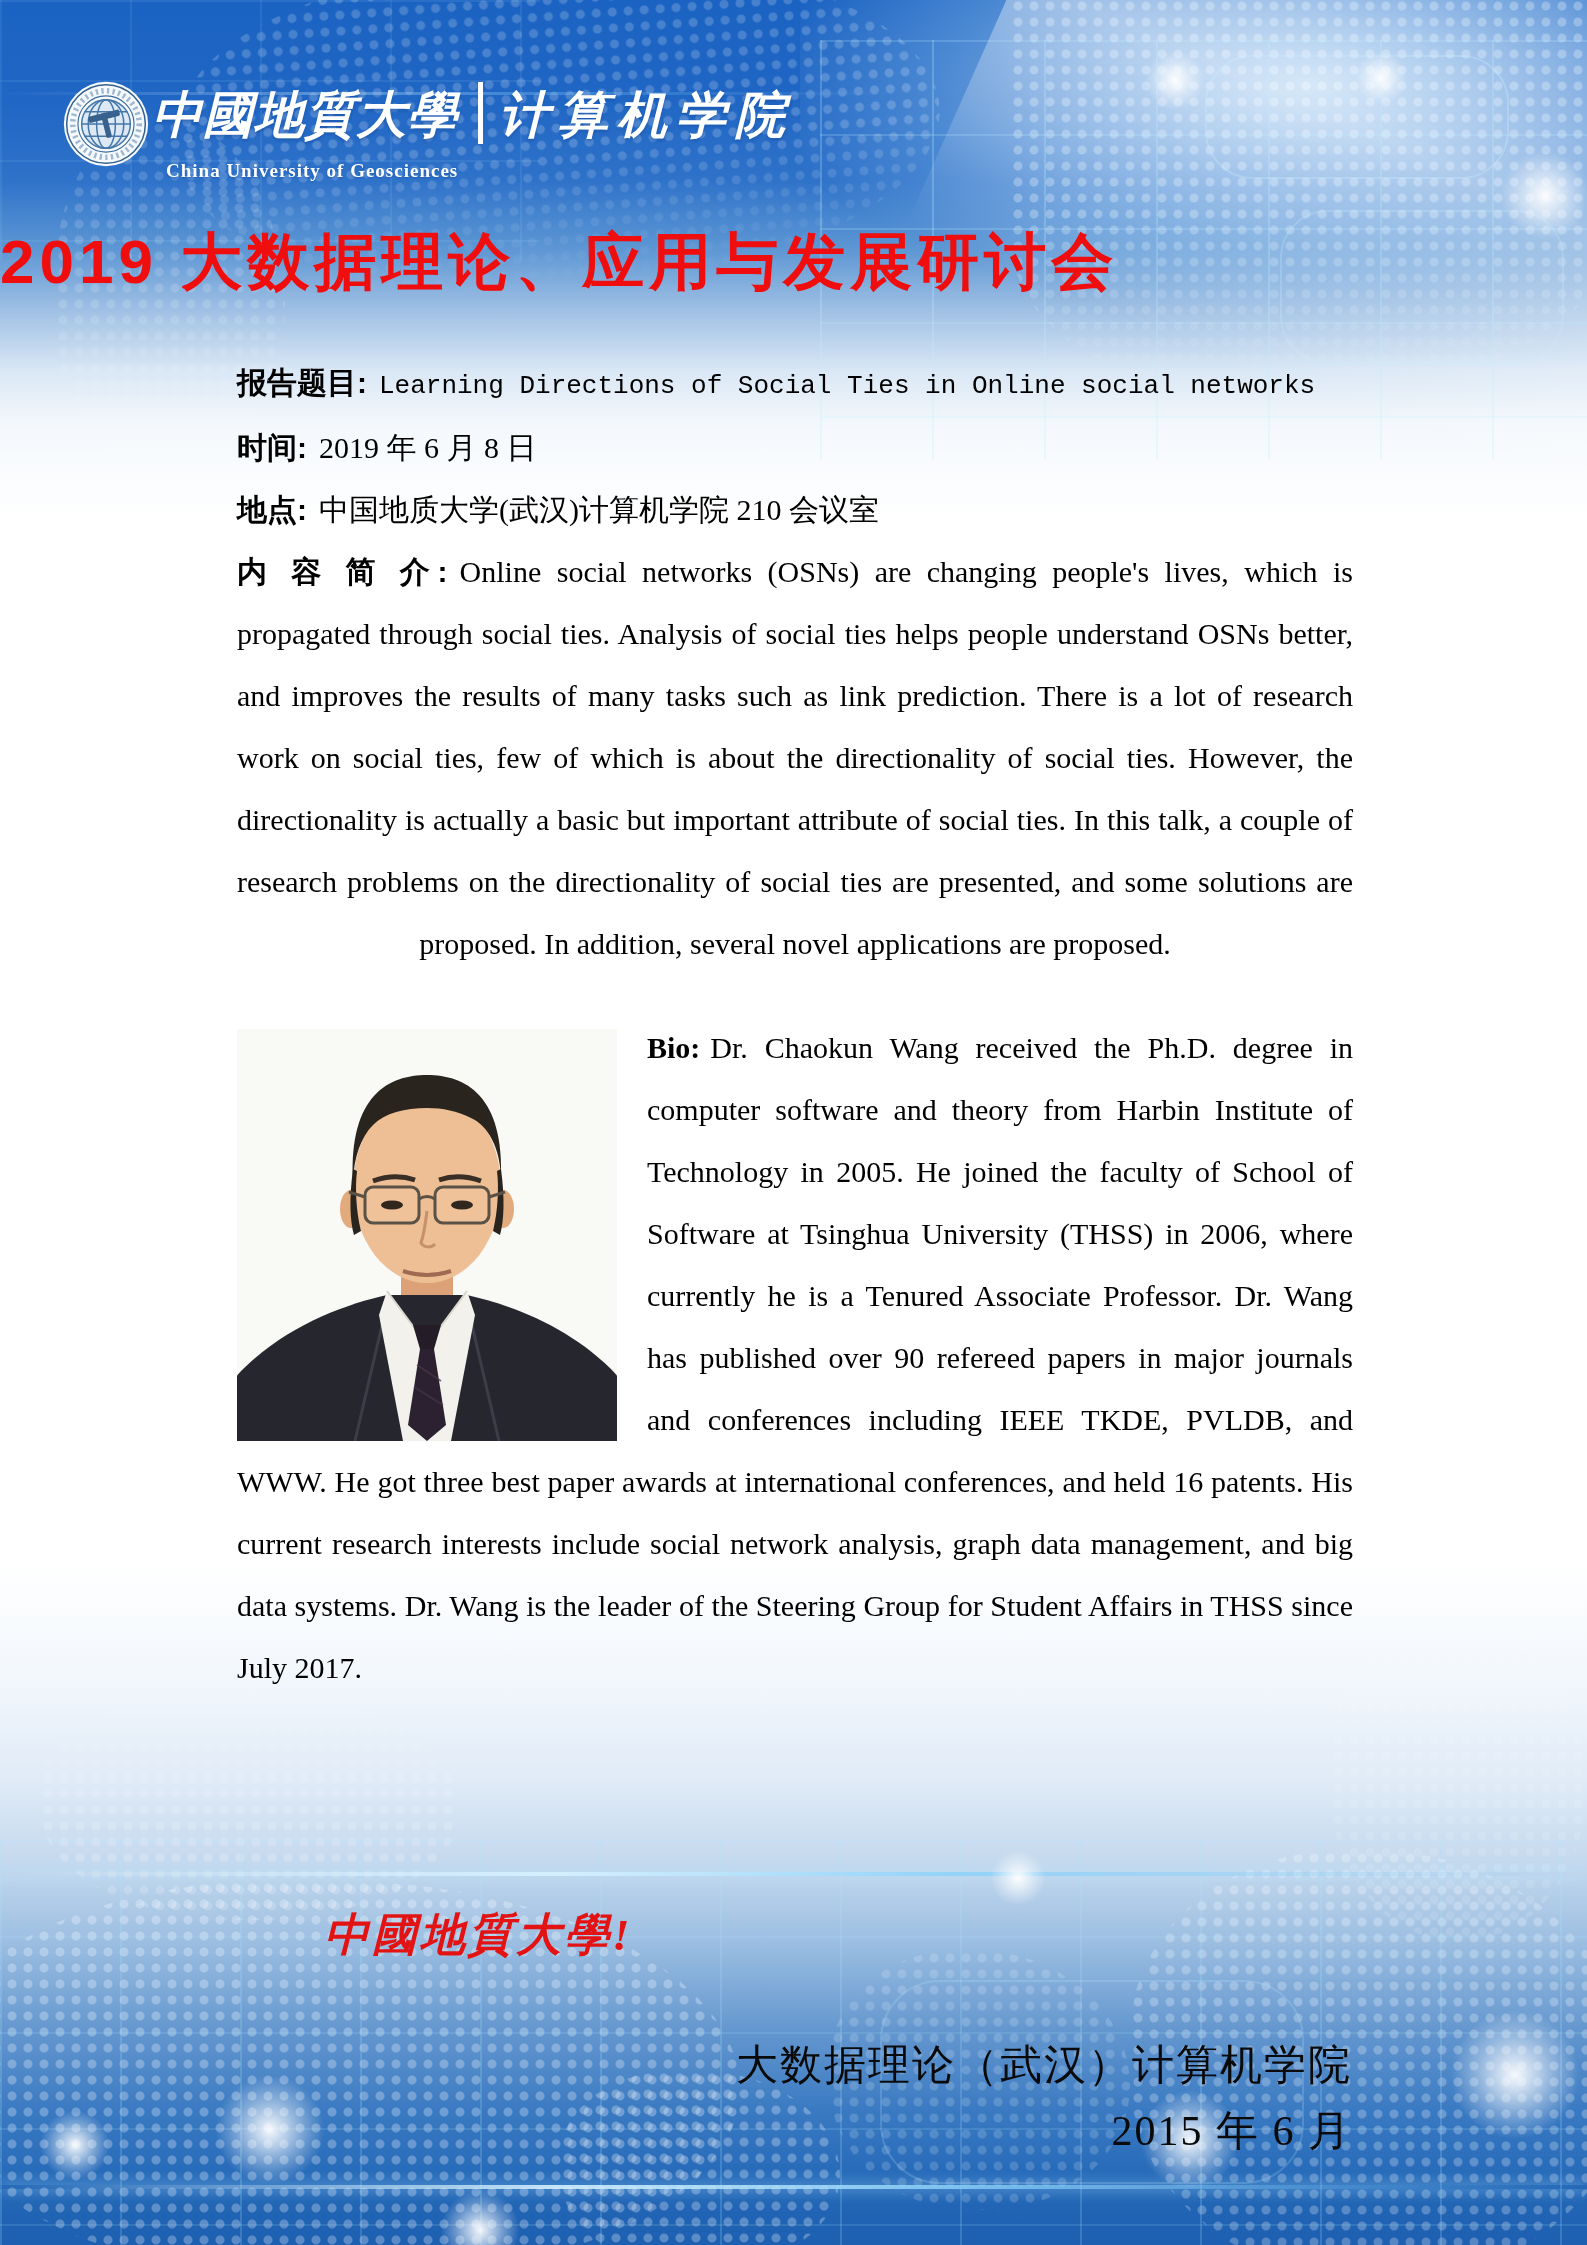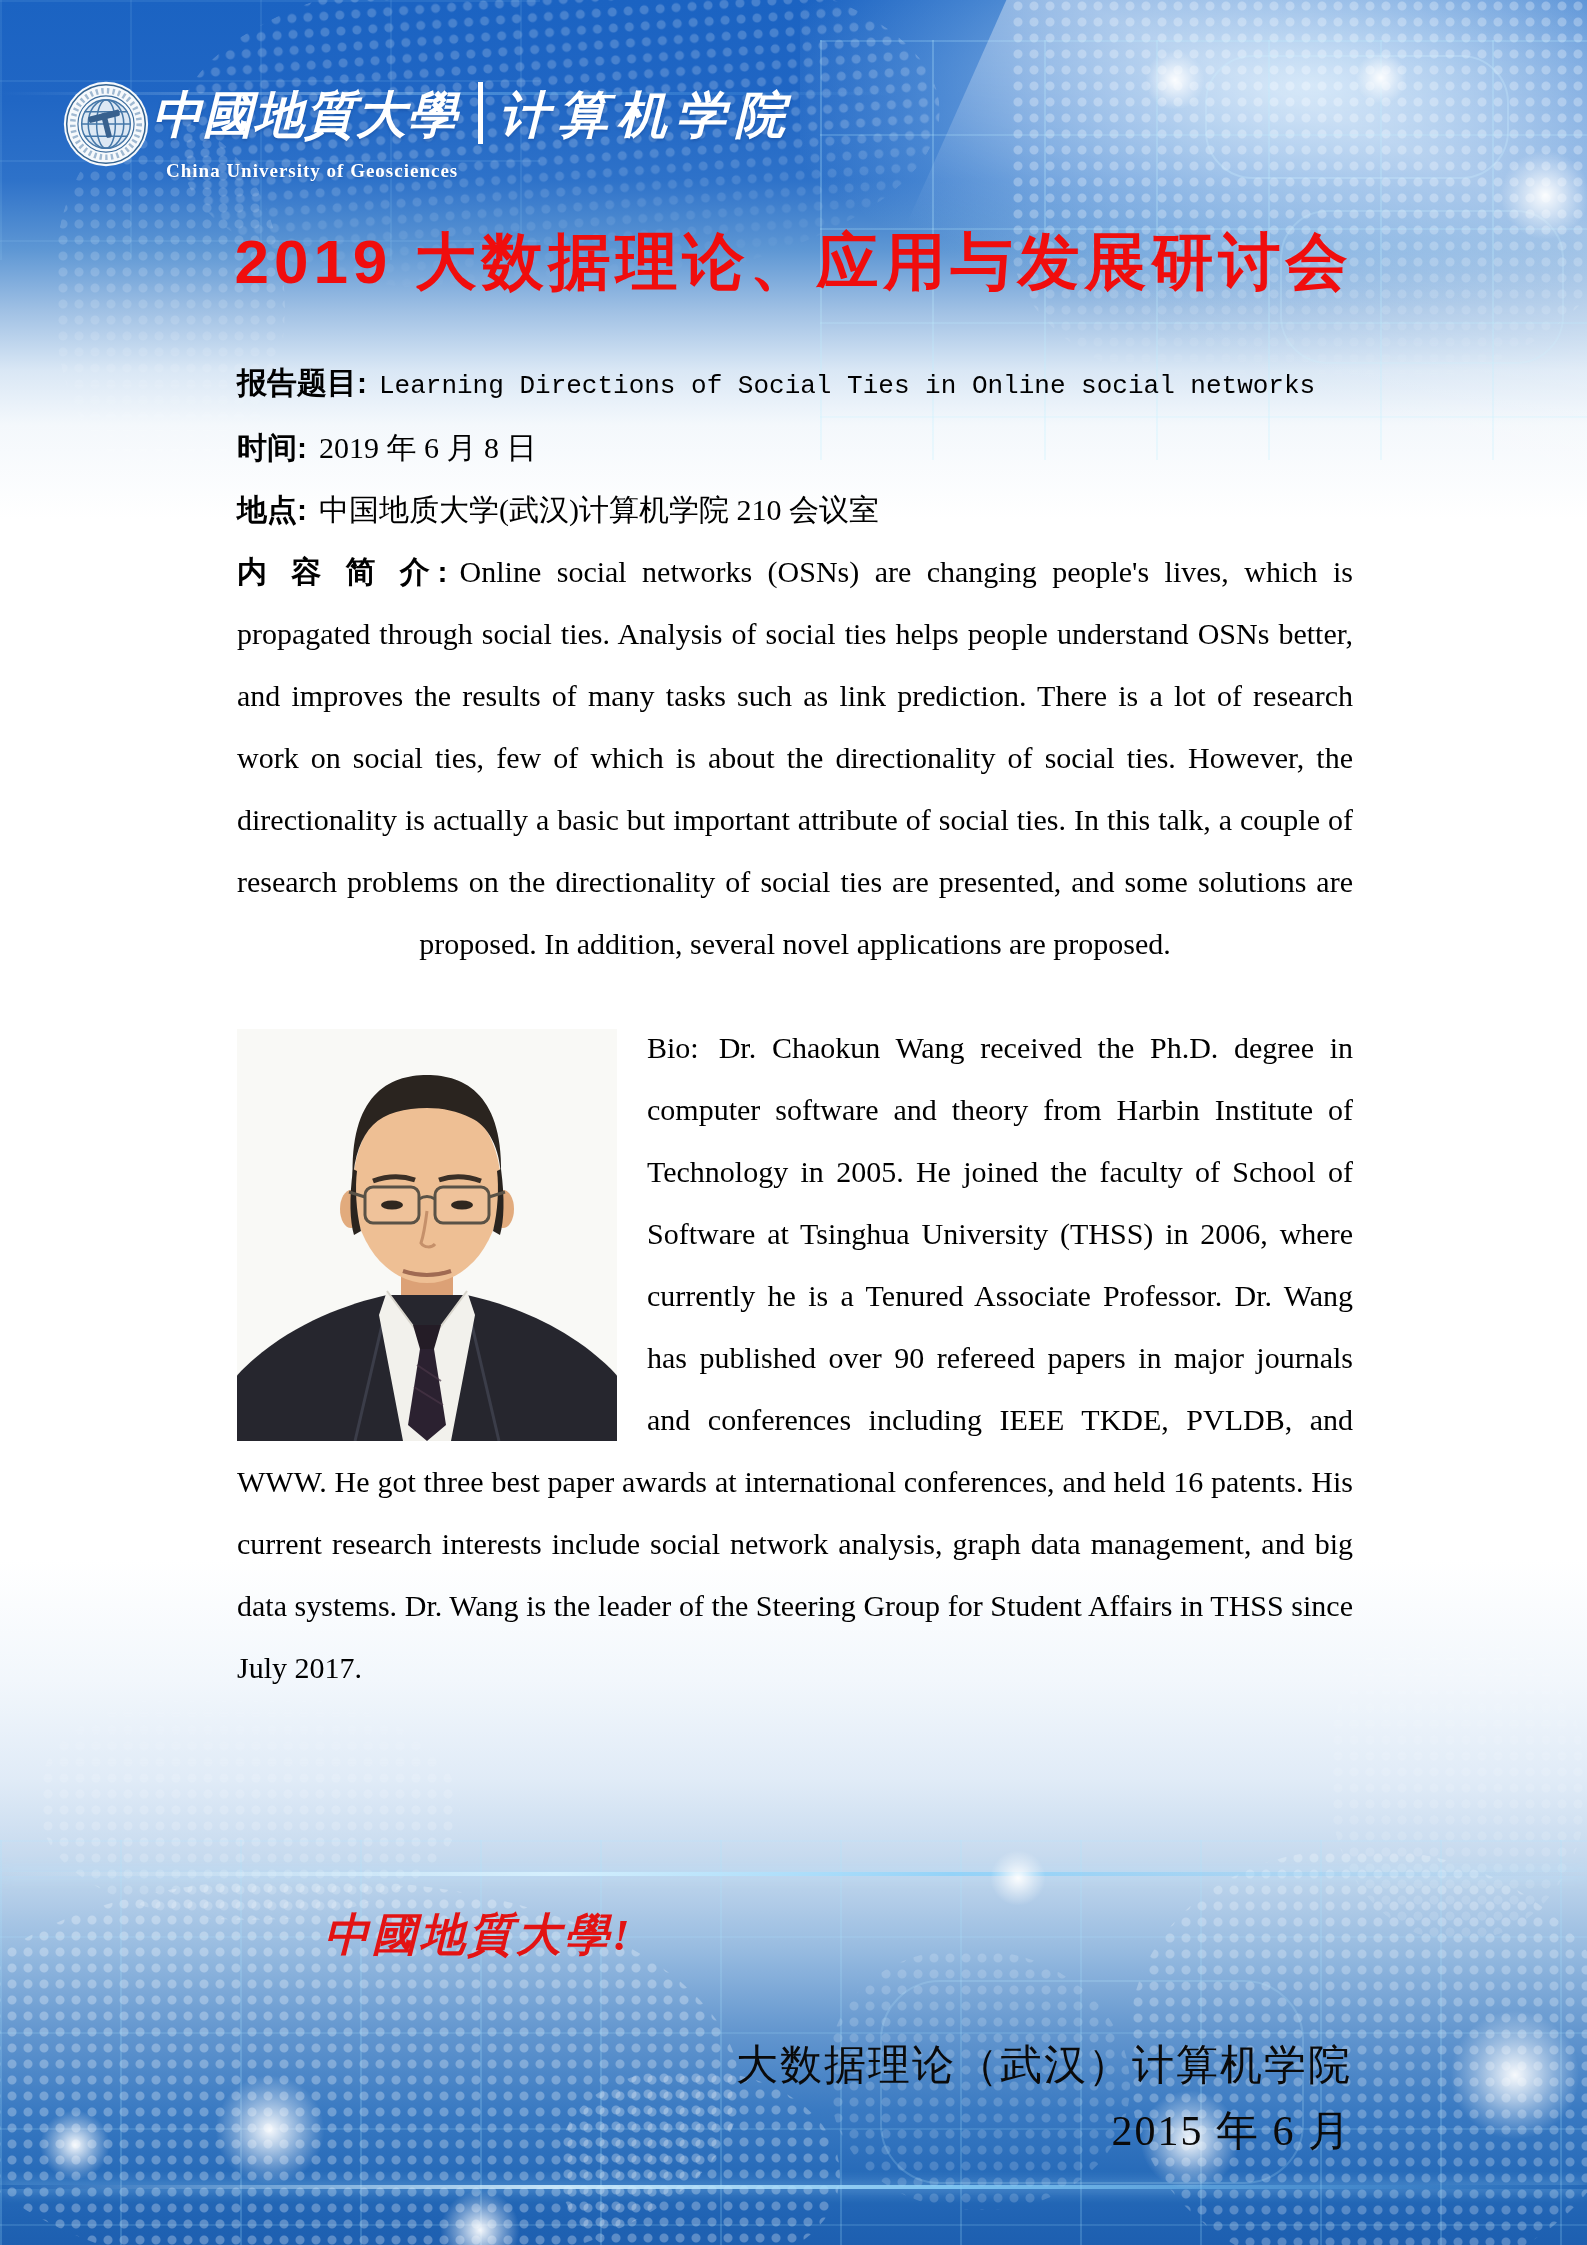--- a/index.html
+++ b/index.html
@@ -57,34 +57,34 @@
   .logo{position:absolute;left:62px;top:80px;width:88px;height:88px;}
   .brand{position:absolute;left:152px;top:82px;color:#fff;white-space:nowrap;
     font-family:"Liberation Serif","DejaVu Serif",serif;font-weight:700;font-style:italic;
     text-shadow:0 2px 3px rgba(20,70,150,.45);}
   .brand .cn1{font-size:50px;letter-spacing:1px;text-align:center;}
   .brand .bar{display:inline-block;width:5px;height:62px;background:#fff;margin:0 16px 0 20px;vertical-align:-12px;}
   .brand .cn2{font-size:50px;letter-spacing:9px;}
   .brand-en{position:absolute;left:166px;top:160px;color:#fff;font-weight:700;font-size:19px;letter-spacing:1px;
     font-family:"Liberation Serif","DejaVu Serif",serif;text-shadow:0 1px 2px rgba(20,70,150,.5);}
   
-  .title{position:absolute;z-index:5;left:0;top:220px;width:100%;margin:0;text-align:center;
+  .title{position:absolute;z-index:5;left:0;top:220px;width:100%;margin:0;text-align:left;
     font-family:"Liberation Sans","DejaVu Sans",sans-serif;font-weight:800;font-size:62px;
     letter-spacing:5px;color:#f00d0d;}
   
   .content{position:absolute;z-index:5;left:237px;top:352px;width:1116px;color:#000;}
   .content p{margin:0;font-size:30px;line-height:62px;}
   .lbl{font-family:Liberation Sans, sans-serif;font-weight:700;margin-right:12px;}
   .mono{font-family:"Liberation Mono","DejaVu Sans Mono",monospace;font-size:26px;}
   .abstract{text-align:justify;text-align-last:center;}
   .bio{margin-top:42px;}
   .bio::after{content:"";display:block;clear:both;}
   .photo{float:left;width:380px;height:412px;margin:12px 30px 8px 0;}
   .bio-text{text-align:justify;}
-  .bio-lbl{font-weight:400;margin-right:20px;}
+  .bio-lbl{font-weight:700;margin-right:10px;}
   
   .welcome{position:absolute;z-index:5;left:324px;top:1905px;margin:0;
     font-family:"Liberation Serif","DejaVu Serif",serif;font-style:italic;font-weight:600;
     font-size:45px;letter-spacing:3px;color:#e31313;}
   .footer{position:absolute;z-index:5;right:235px;top:2032px;text-align:right;color:#0a0a0a;
     font-family:"Liberation Serif","DejaVu Serif",serif;font-size:42px;line-height:66px;letter-spacing:2px;}
 </style>
 </head>
 <body>
 

